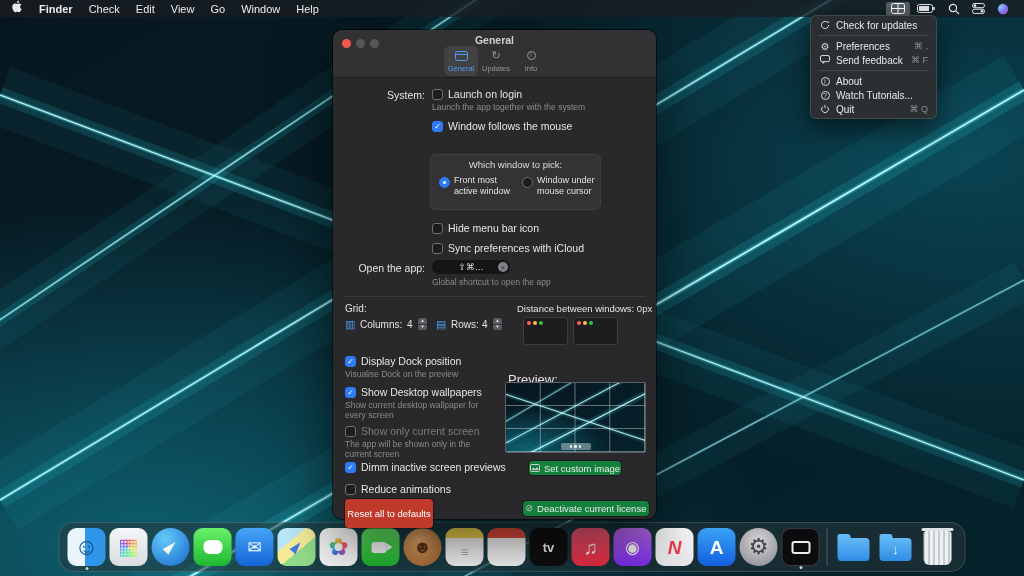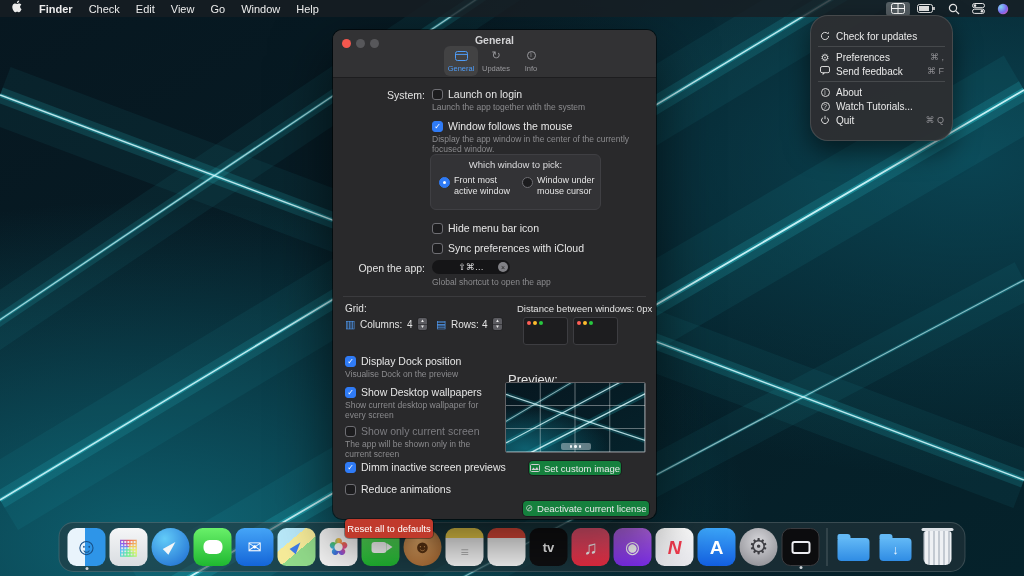--- a/index.html
+++ b/index.html
@@ -13,23 +13,23 @@
     background:rgba(24,30,34,.78);display:flex;align-items:center;color:#ececec;font-size:11px}
   .mb-left{display:flex;align-items:flex-start;height:100%}
   .mb-item{padding:0 8px;height:100%;display:flex;align-items:center;white-space:nowrap}
   .mb-app{font-weight:700}
   .mb-apple{padding:0 8px 0 12px;display:flex;align-items:center}
   .mb-right{margin-left:auto;display:flex;align-items:center;gap:2px;padding-right:10px;height:100%}
   .mb-ic{display:flex;align-items:center;justify-content:center;height:14px;padding:0 5px;border-radius:3px}
   .mb-ic.active{background:rgba(255,255,255,.28)}
 
   
-  .dropdown{position:absolute;left:810px;top:15px;width:143px;z-index:60;
-    background:rgba(44,46,50,.97);border:1px solid rgba(255,255,255,.13);border-radius:18px;
-    box-shadow:0 10px 26px rgba(0,0,0,.55);padding:13px 0}
+  .dropdown{position:absolute;left:810px;top:15px;width:127px;z-index:60;
+    background:rgba(44,46,50,.97);border:1px solid rgba(255,255,255,.13);border-radius:6px;
+    box-shadow:0 10px 26px rgba(0,0,0,.55);padding:2px 0}
   .dd-item{display:flex;align-items:center;height:14px;padding:0 8px;gap:5px;color:#e9e9e9;font-size:10px}
   .dd-ic{width:12px;display:flex;justify-content:center;align-items:center;color:#d8d8d8;font-size:10px}
   .dd-short{margin-left:auto;color:#8f8f93;font-size:9px;white-space:nowrap}
   .dd-sep{height:1px;background:rgba(255,255,255,.13);margin:3px 7px}
   .info-circle,.q-circle{width:9px;height:9px;border:1px solid #d8d8d8;border-radius:50%;
     display:flex;align-items:center;justify-content:center;font-size:6.5px;color:#d8d8d8}
   .info-circle::after{content:"i"} .q-circle::after{content:"?"}
 
   
   .win{position:absolute;left:333px;top:30px;width:323px;height:489px;z-index:30;
@@ -359,21 +359,20 @@
       <div class="chk-row" style="left:99px;top:10px">
         <span class="cb"></span>
         <span>Launch on login</span>
       </div>
       <div class="desc" style="left:99px;top:24px">Launch the app together with the system</div>
 
       <div class="chk-row" style="left:99px;top:42px">
         <span class="cb checked"></span>
         <span>Window follows the mouse</span>
       </div>
-      <div class="desc" style="left:99px;top:56px;width:222px">Display the app window in the center of the currently focused window.</div>
 
       <div class="groupbox" style="top:76px">
         <div class="gb-title">Which window to pick:</div>
         <div class="gb-opts">
           <div class="gb-opt">
             <span class="rad checked"></span>
             <span class="olbl">Front most active window</span>
           </div>
           <div class="gb-opt">
             <span class="rad"></span>
@@ -493,21 +492,21 @@
           </div>
       </div>
       <div class="btn btn-gray abs" style="left:196px;top:383px;width:92px;height:14px">
         <svg width="10" height="8" viewBox="0 0 10 8" fill="none" stroke="#cfcfd3">
           <rect x="0.5" y="0.5" width="9" height="7" rx="1"></rect>
             <path d="M1.5 6l2-2.4 1.6 1.6L7 3l1.6 3z" fill="#cfcfd3" stroke="none"></path>
         </svg>
         <span>Set custom image</span>
       </div>
 
-      <div class="btn btn-red abs" style="left:12px;top:441px;width:88px;height:19px">
+      <div class="btn btn-red abs" style="left:12px;top:421px;width:88px;height:29px">
         <span>Reset all to defaults</span>
       </div>
       <div class="btn btn-gray abs" style="left:190px;top:423px;width:126px;height:15px">
         <span class="slash-ic">⊘</span>
         <span>Deactivate current license</span>
       </div>
 
     </div>
   </div>
 

